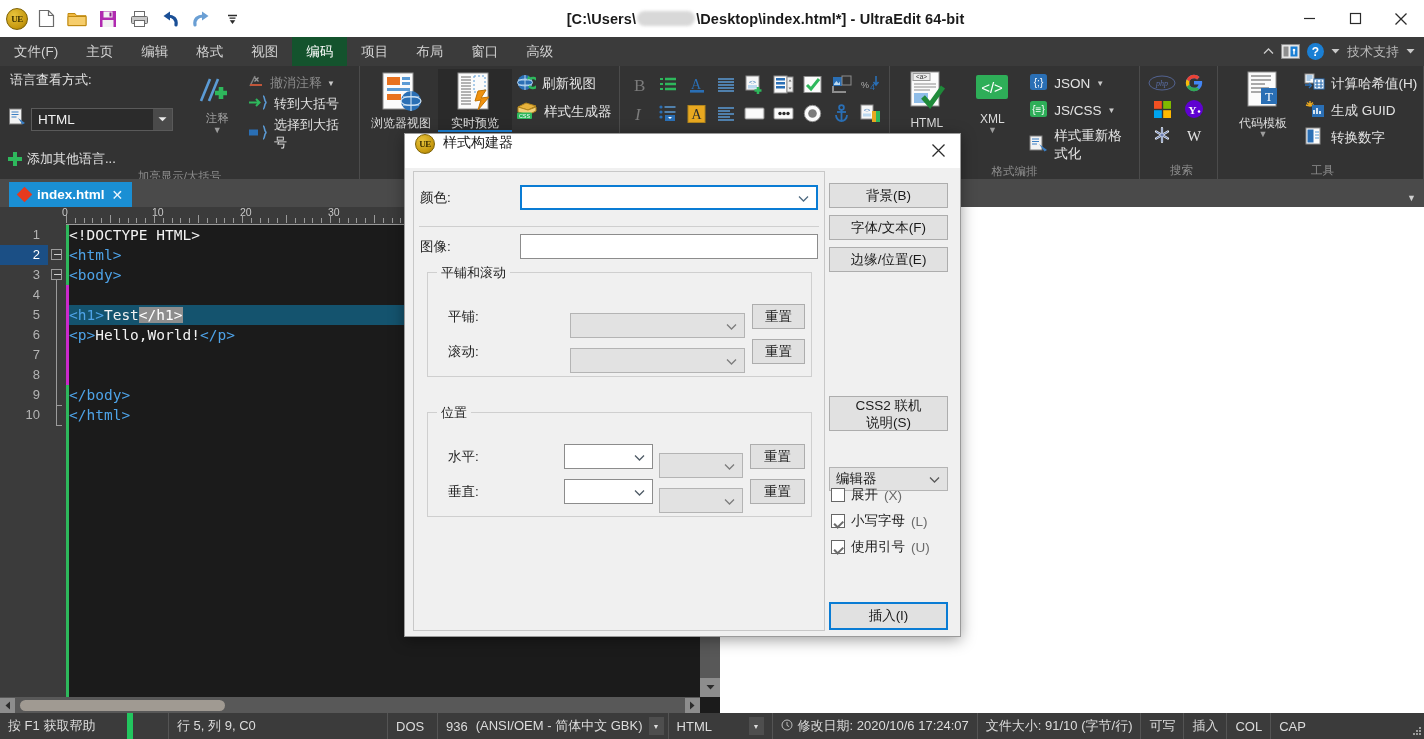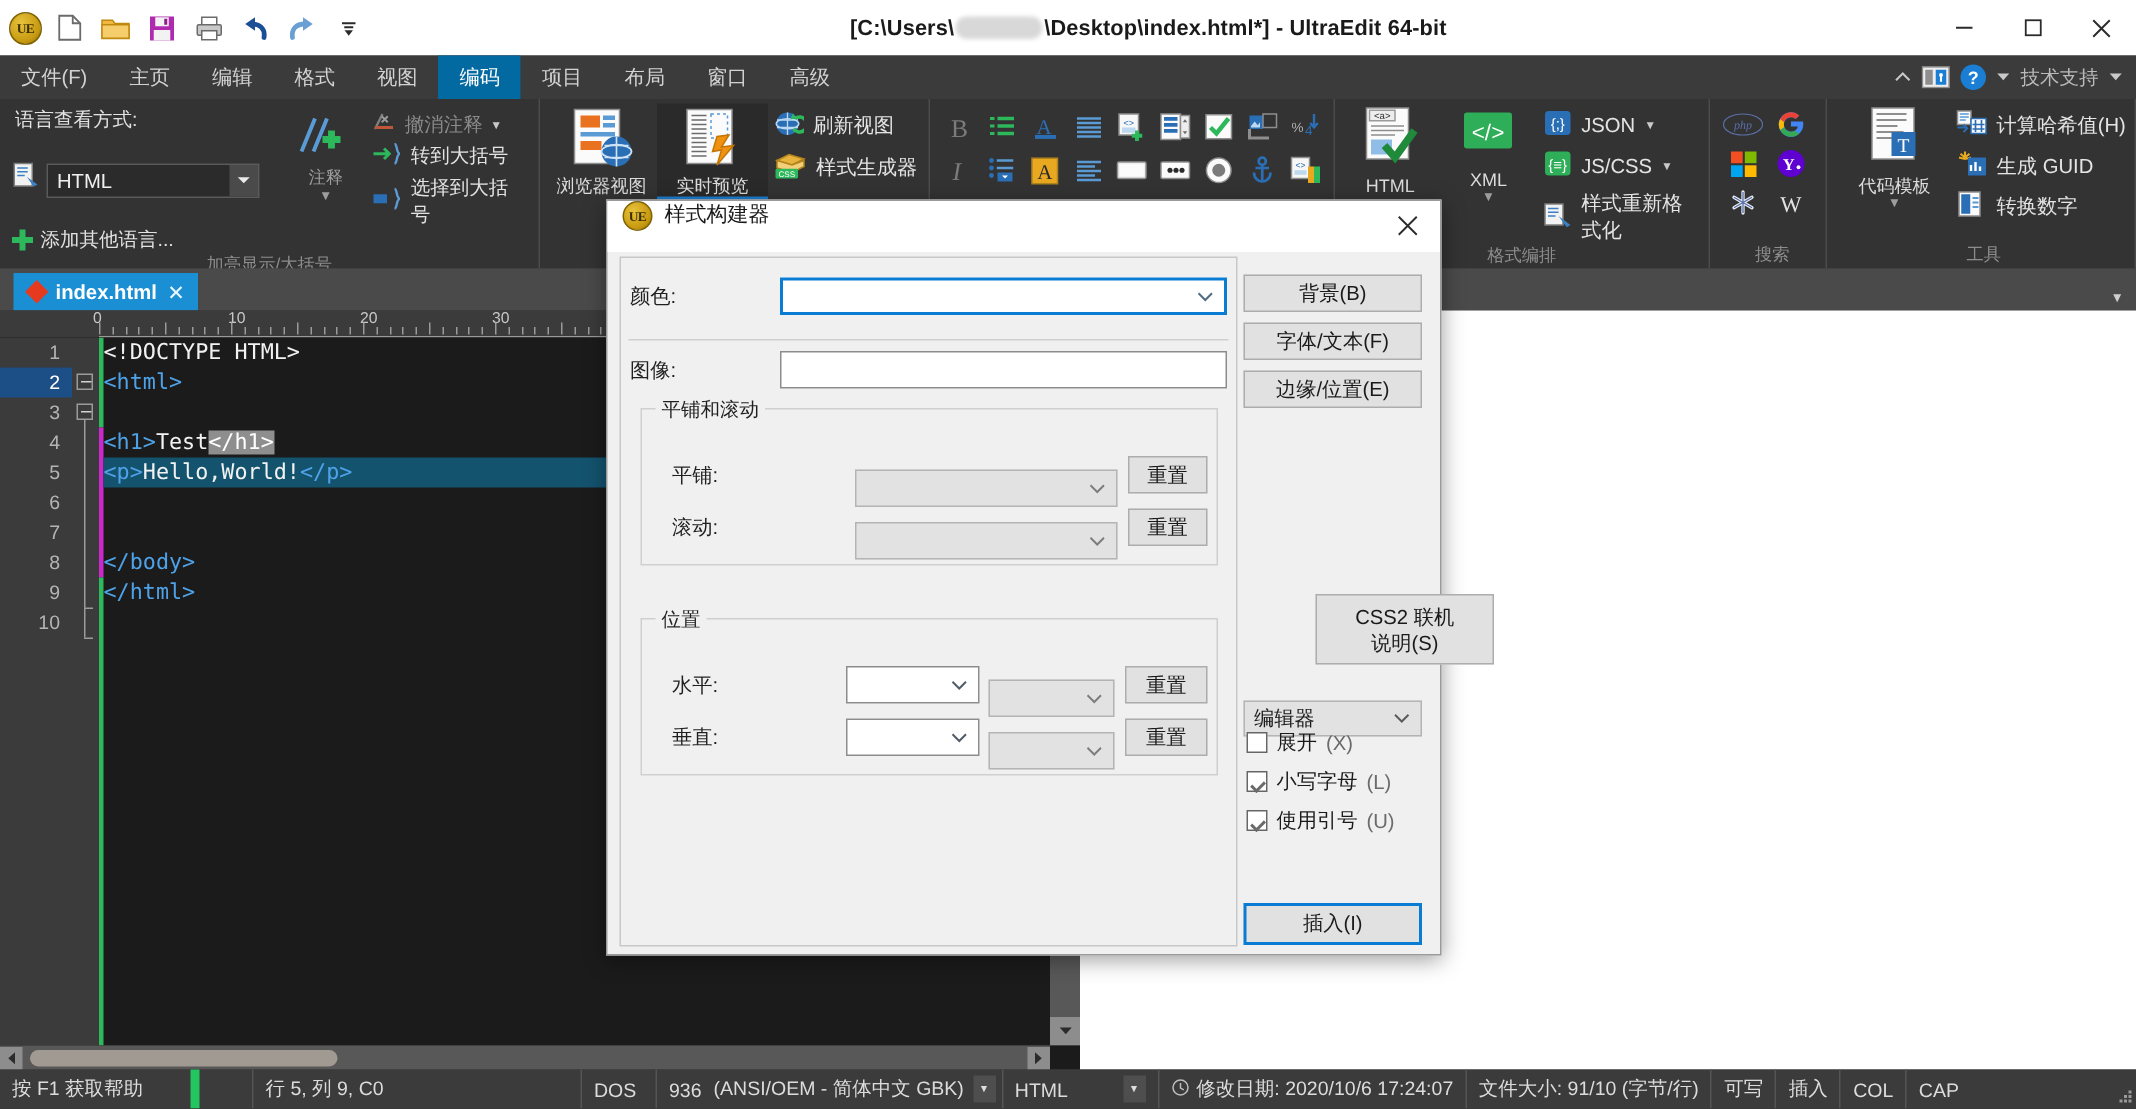--- a/index.html
+++ b/index.html
@@ -54,21 +54,21 @@
   
   .menubar {
     position: absolute; left: 0; top: 37px; width: 1424px; height: 29px;
     background: #3b3b3b; display: flex; align-items: stretch;
   }
   .mtab {
     padding: 0 14px; display: flex; align-items: center;
     font-size: 13.5px; color: #d2d2d2; cursor: default; white-space: nowrap;
   }
   .mtab.active {
-    background: #0369a1; color: #ffffff;
+    background: #14532d; color: #ffffff;
   }
   .menubar-right {
     margin-left: auto; display: flex; align-items: center;
     gap: 7px; padding-right: 9px;
   }
   .menubar-right .mr-item {
     display: flex; align-items: center; font-size: 13px; color: #b9b9b9;
     cursor: default; gap: 3px;
   }
   .chev-small { font-size: 8px; color: #c9c9c9; }
@@ -1114,20 +1114,21 @@
         <div style="position:absolute;left:0;top:0;width:3px;height:60px;background:#2eb85c;"></div>
         <div style="position:absolute;left:0;top:60px;width:3px;height:100px;background:#cc29cc;"></div>
         <div style="position:absolute;left:0;top:160px;width:3px;height:312px;background:#2eb85c;"></div>
       </div>
 
       <div class="sel-line" style="top:80px; width:631px;"></div>
 
       <div class="codelines">
         <div class="cline"><span class="dtdc">&lt;!DOCTYPE HTML&gt;</span></div>
         <div class="cline"><span class="tagc">&lt;html&gt;</span></div>
+        <div class="cline"><span class="tagc">&lt;body&gt;</span></div>
         <div class="cline"></div>
         <div class="cline">
           <span class="tagc">&lt;h1&gt;</span>
           <span class="txtc">Test</span>
           <span class="tagc sel-box">&lt;/h1&gt;</span>
         </div>
         <div class="cline">
           <span class="tagc">&lt;p&gt;</span>
           <span class="txtc">Hello,World!</span>
           <span class="tagc">&lt;/p&gt;</span>
@@ -1320,21 +1321,21 @@
           <div class="btn" style="width:55px; height:25px; margin-left:7px;">重置</div>
         </div>
       </div>
     </div>
 
     <div class="panel-right">
       <div class="btn" style="position:absolute; left:0; top:12px; width:119px; height:25px;">背景(B)</div>
       <div class="btn" style="position:absolute; left:0; top:44px; width:119px; height:25px;">字体/文本(F)</div>
       <div class="btn" style="position:absolute; left:0; top:76px; width:119px; height:25px;">边缘/位置(E)</div>
 
-      <div class="btn" style="position:absolute; left:0; top:225px; width:119px; height:47px; flex-direction:column; line-height:17px;margin-left:48px;">
+      <div class="btn" style="position:absolute; left:0; top:225px; width:119px; height:35px; flex-direction:column; line-height:17px;">
         <span>CSS2 联机</span>
         <span>说明(S)</span>
       </div>
 
       <div class="combo-w disabled" style="position:absolute; left:0; top:278px; width:119px; height:24px;">
         <span style="padding-left:6px; font-size:13.5px; color:#1a1a1a;">编辑器</span>
         <span class="combo-chev">
           <svg width="11" height="8" viewBox="0 0 11 8">
               <path d="M1 1.5l4.5 4.5L10 1.5" fill="none" stroke="#5a5a5a" stroke-width="1.3"></path>
             </svg>

